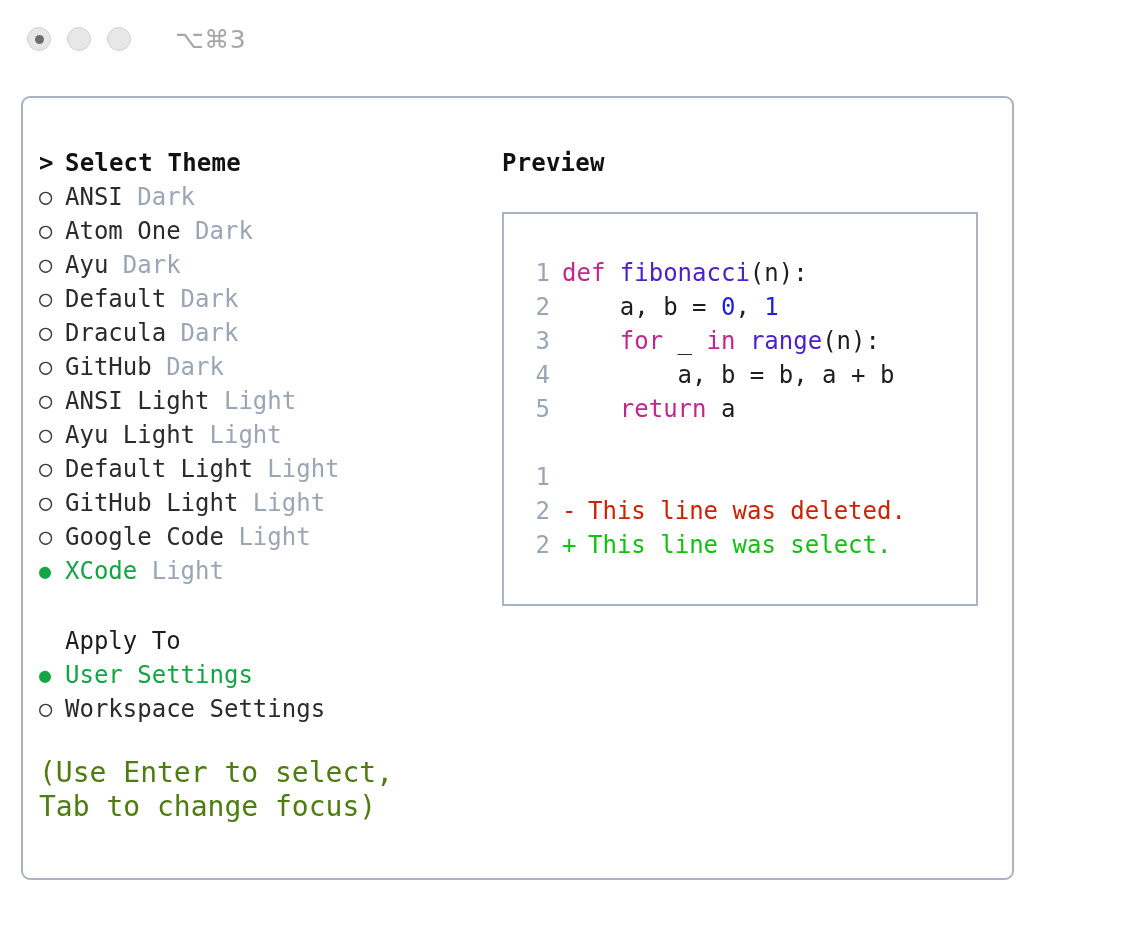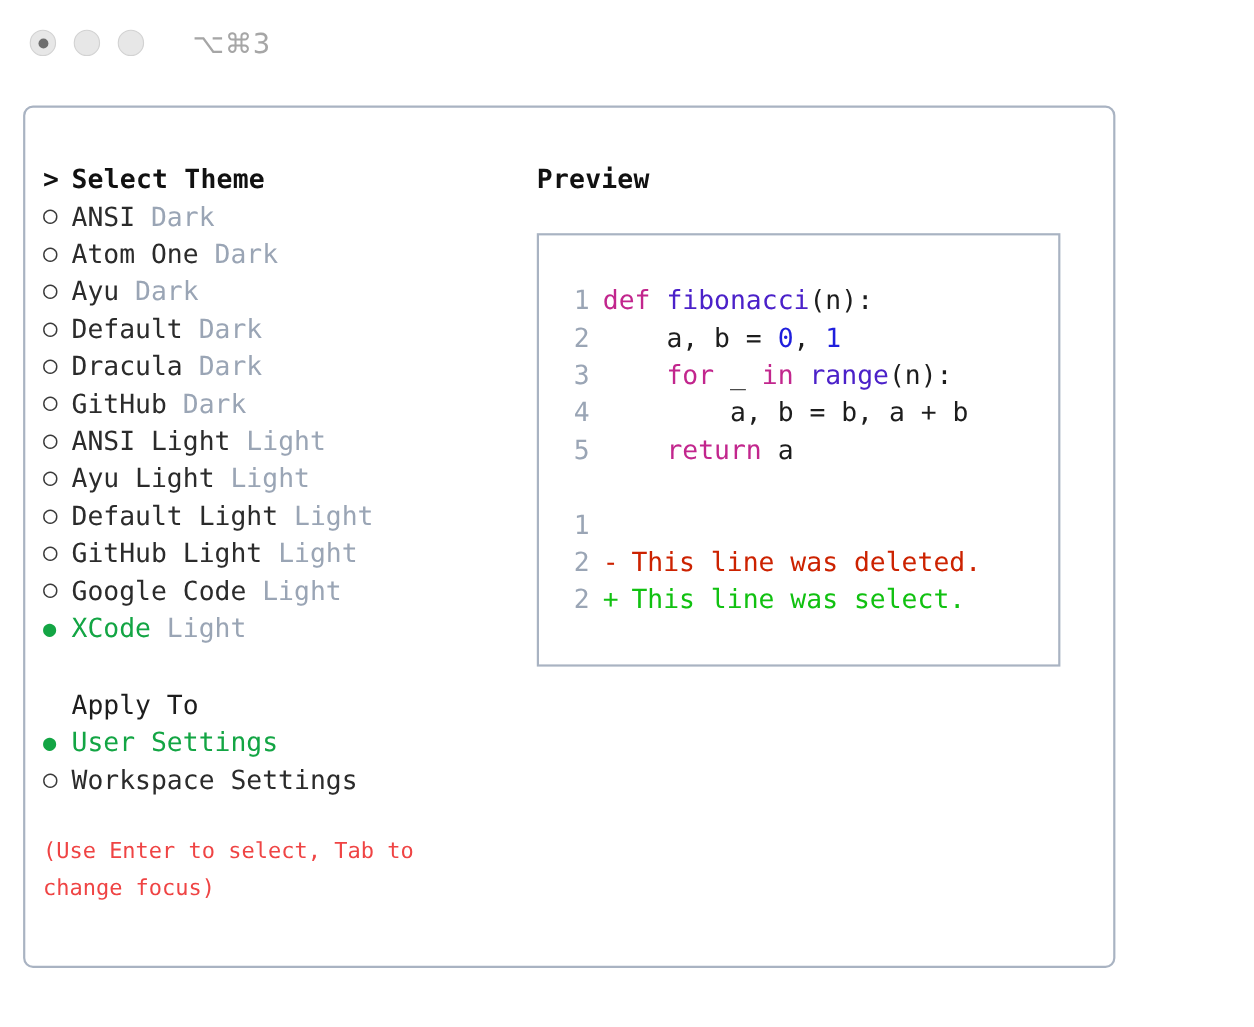--- a/index.html
+++ b/index.html
@@ -106,31 +106,31 @@
   .apply-label {
     color: #1d1d1d;
     font-weight: normal;
   }
   .opt-name { color: #2b2b2b; }
   .opt-name.sel { color: #13a544; }
 
   #spacer-apply { height: 36px; }
   #hint {
     margin-top: 30px;
-    font-size: 20px;
-    color: #ef4444;
+    font-size: 28px;
+    color: #4d7c0f;
     line-height: 34px;
     width: 400px;
     white-space: pre-wrap;
   }
 
   
   #preview-column {
     position: absolute;
-    left: 465px; top: 48px;
+    left: 479px; top: 48px;
     width: 500px;
   }
   #preview-title {
     font-size: 24px;
     font-weight: bold;
     color: #111111;
     letter-spacing: 0.2px;
     margin-bottom: 0;
     line-height: 34px;
   }

